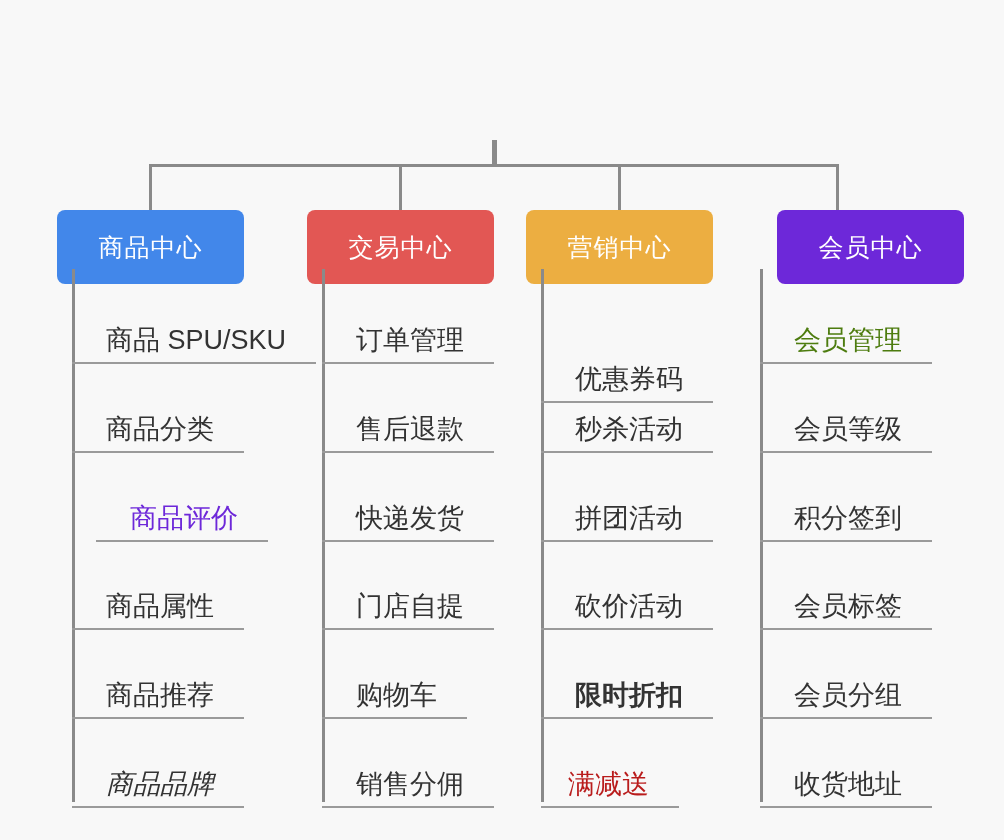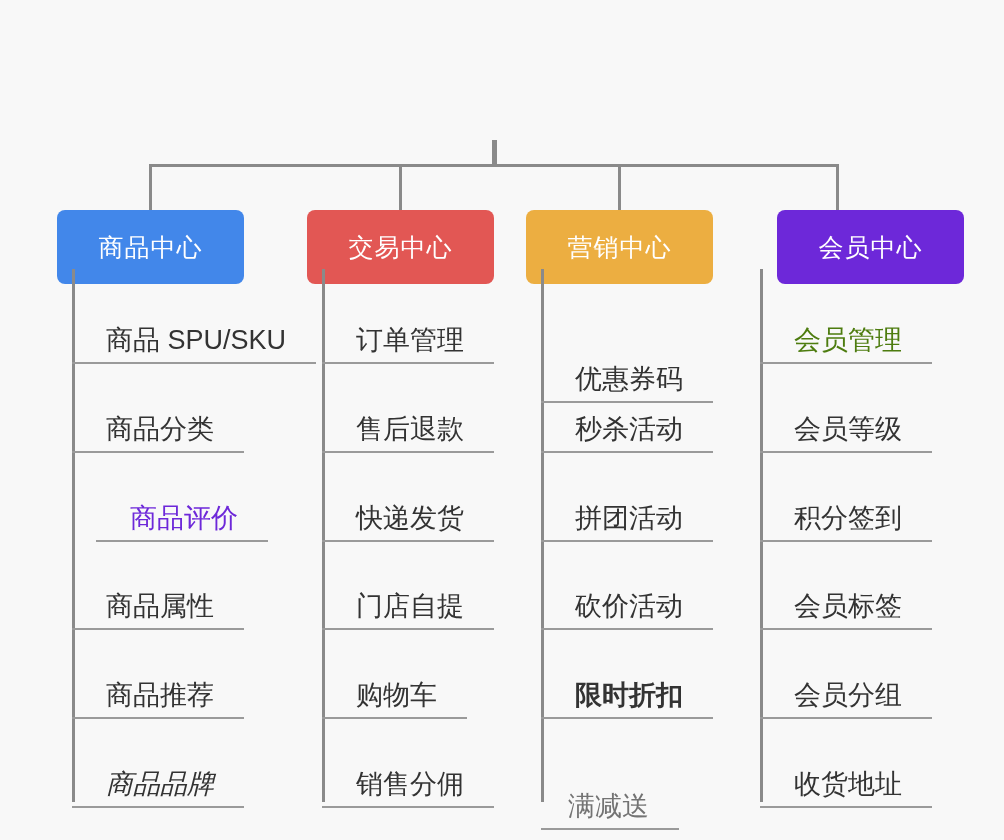--- a/index.html
+++ b/index.html
@@ -88,21 +88,21 @@
       <div class="leaf" style="left: 322px; top: 771px; color: rgb(51, 51, 51); border-bottom: 2px solid rgb(154, 154, 154);">销售分佣</div>
       <div class="branch-box" style="left: 526px; background: rgb(236, 174, 65);">
         <span>营销中心</span>
       </div>
       <div class="line" style="left: 541px; top: 269px; width: 3px; height: 533px; background: rgb(138, 138, 138);"></div>
       <div class="leaf" style="left: 541px; top: 327px; color: rgb(51, 51, 51); border-bottom: 2px solid rgb(154, 154, 154); margin-top: 39px;">优惠券码</div>
       <div class="leaf" style="left: 541px; top: 416px; color: rgb(51, 51, 51); border-bottom: 2px solid rgb(154, 154, 154);">秒杀活动</div>
       <div class="leaf" style="left: 541px; top: 505px; color: rgb(51, 51, 51); border-bottom: 2px solid rgb(154, 154, 154);">拼团活动</div>
       <div class="leaf" style="left: 541px; top: 593px; color: rgb(51, 51, 51); border-bottom: 2px solid rgb(154, 154, 154);">砍价活动</div>
       <div class="leaf" style="left: 541px; top: 682px; color: rgb(51, 51, 51); border-bottom: 2px solid rgb(154, 154, 154); font-weight: bold;">限时折扣</div>
-      <div class="leaf" style="left: 541px; top: 793px; color: #737373; border-bottom: 2px solid rgb(154, 154, 154); padding-left: 27px;">满减送</div>
+      <div class="leaf" style="left: 541px; top: 771px; color: #b91c1c; border-bottom: 2px solid rgb(154, 154, 154); padding-left: 27px;">满减送</div>
       <div class="branch-box" style="left: 777px; background: #6d28d9; text-align: center;">
         <span>会员中心</span>
       </div>
       <div class="line" style="left: 760px; top: 269px; width: 3px; height: 533px; background: rgb(138, 138, 138);"></div>
       <div class="leaf" style="left: 760px; top: 327px; color: #4d7c0f; border-bottom: 2px solid rgb(154, 154, 154);">会员管理</div>
       <div class="leaf" style="left: 760px; top: 416px; color: rgb(51, 51, 51); border-bottom: 2px solid rgb(154, 154, 154);">会员等级</div>
       <div class="leaf" style="left: 760px; top: 505px; color: rgb(51, 51, 51); border-bottom: 2px solid rgb(154, 154, 154);">积分签到</div>
       <div class="leaf" style="left: 760px; top: 593px; color: rgb(51, 51, 51); border-bottom: 2px solid rgb(154, 154, 154);">会员标签</div>
       <div class="leaf" style="left: 760px; top: 682px; color: rgb(51, 51, 51); border-bottom: 2px solid rgb(154, 154, 154);">会员分组</div>
       <div class="leaf" style="left: 760px; top: 771px; color: rgb(51, 51, 51); border-bottom: 2px solid rgb(154, 154, 154);">收货地址</div>

